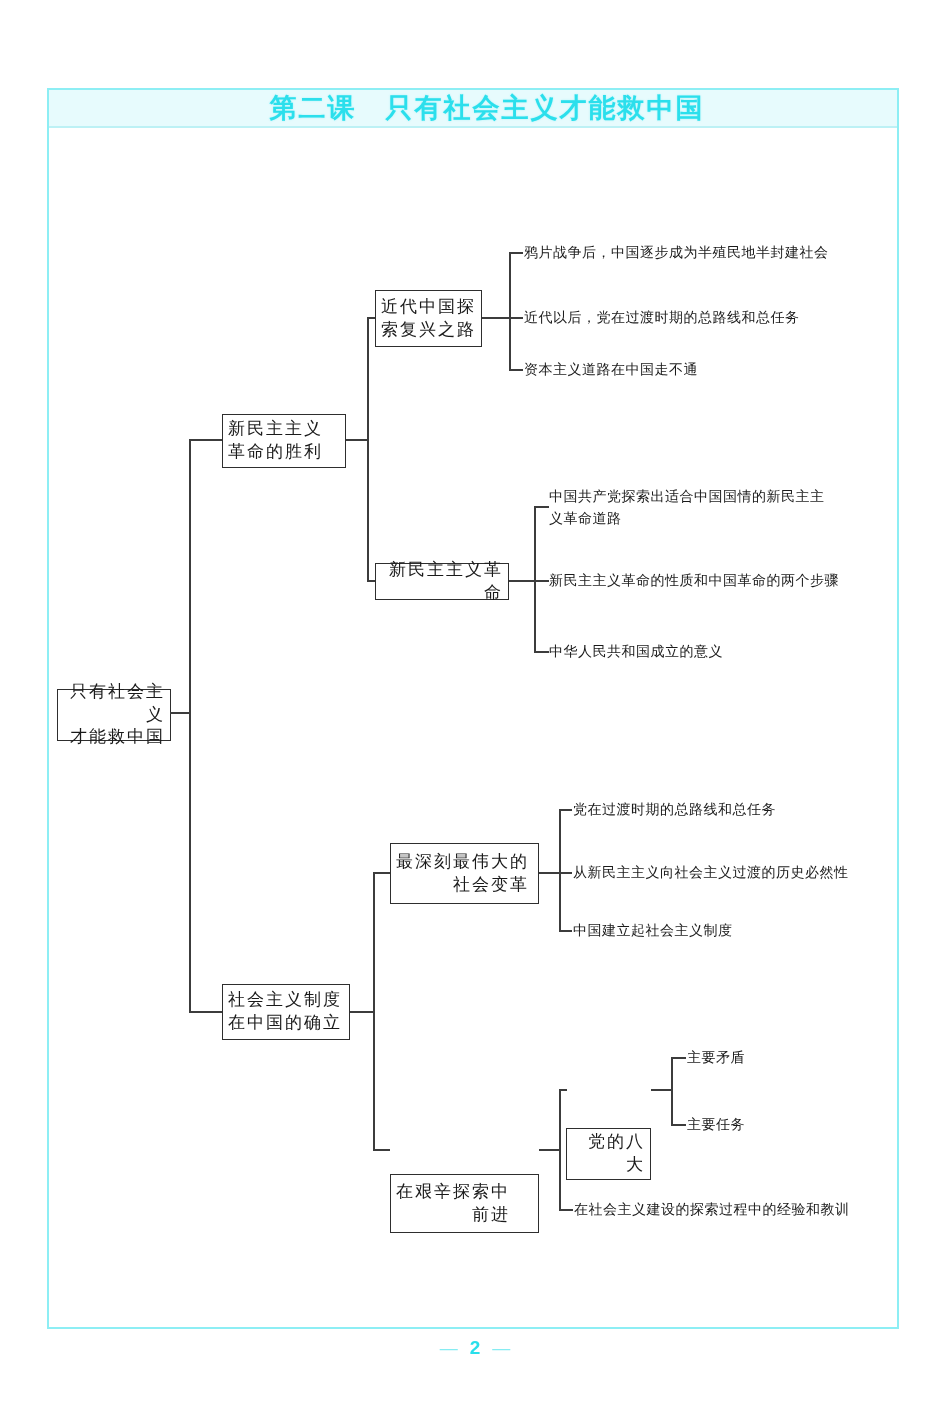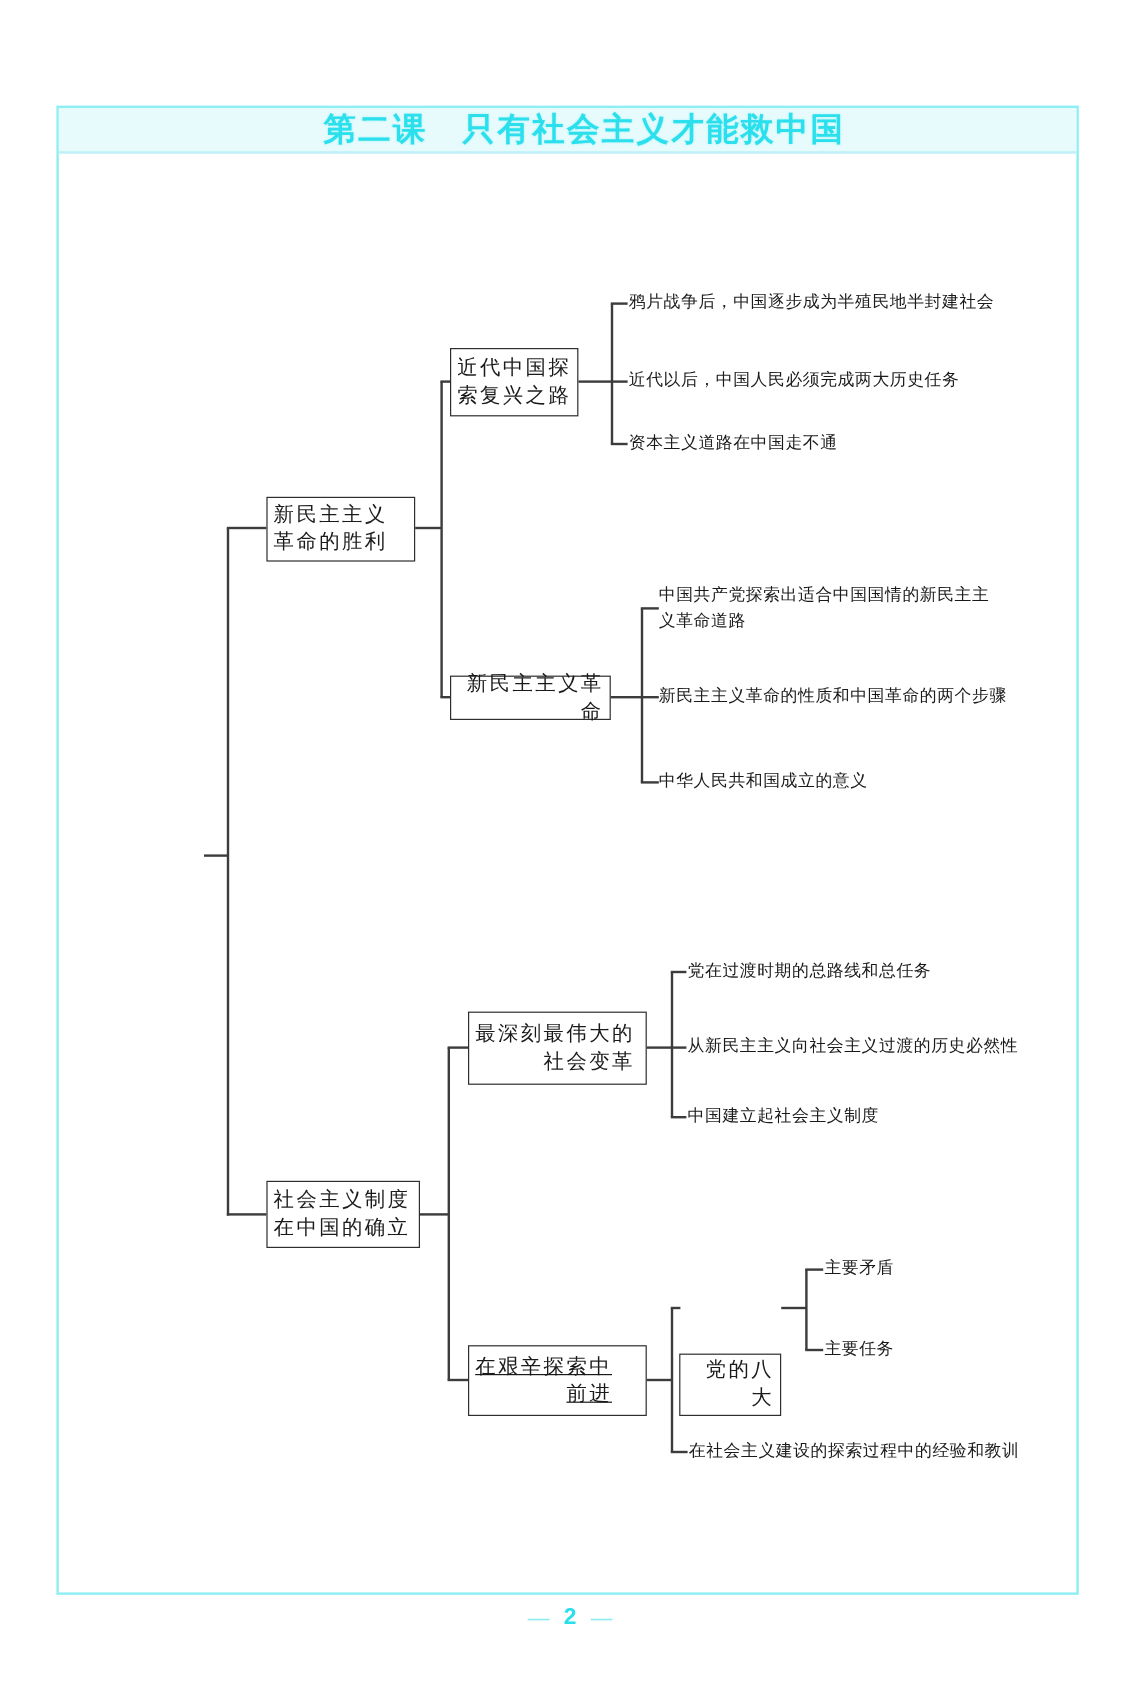--- a/index.html
+++ b/index.html
@@ -27,42 +27,44 @@
 <body>
 
 <div class="page">
 
   <div class="frame">
     <div class="titlebar">
       <span class="title">第二课　只有社会主义才能救中国</span>
     </div>
   </div>
 
+  <div class="box" style="left:57px;top:689px;width:114px;height:52px;">只有社会主义
+才能救中国</div>
 
   <div class="box" style="left:222px;top:414px;width:124px;height:54px;">新民主主义
 革命的胜利</div>
 
   <div class="box" style="left:222px;top:984px;width:128px;height:56px;">社会主义制度
 在中国的确立</div>
 
   <div class="box" style="left:375px;top:290px;width:107px;height:57px;">近代中国探
 索复兴之路</div>
 
   <div class="box" style="left:375px;top:563px;width:134px;height:37px;">新民主主义革命</div>
 
   <div class="box" style="left:390px;top:843px;width:149px;height:61px;">最深刻最伟大的
 社会变革</div>
 
-  <div class="box" style="left:390px;top:1121px;width:149px;height:59px;text-decoration:underline;">在艰辛探索中
+  <div class="box" style="left:390px;top:1174px;width:149px;height:59px;">在艰辛探索中
 前进</div>
 
   <div class="box" style="left:566px;top:1128px;width:85px;height:52px;">党的八大</div>
 
   <div class="leaf" style="left:524px;top:242px;">鸦片战争后，中国逐步成为半殖民地半封建社会</div>
-  <div class="leaf" style="left:524px;top:307px;">近代以后，中国人民必须完成两大历史任务</div>
+  <div class="leaf" style="left:524px;top:307px;">近代以后，党在过渡时期的总路线和总任务</div>
   <div class="leaf" style="left:524px;top:359px;">资本主义道路在中国走不通</div>
 
   <div class="leaf" style="left:549px;top:486px;width:372px;">中国共产党探索出适合中国国情的新民主主
 义革命道路</div>
   <div class="leaf" style="left:549px;top:570px;">新民主主义革命的性质和中国革命的两个步骤</div>
   <div class="leaf" style="left:549px;top:641px;">中华人民共和国成立的意义</div>
 
   <div class="leaf" style="left:573px;top:799px;">党在过渡时期的总路线和总任务</div>
   <div class="leaf" style="left:573px;top:862px;">从新民主主义向社会主义过渡的历史必然性</div>
   <div class="leaf" style="left:573px;top:920px;">中国建立起社会主义制度</div>

